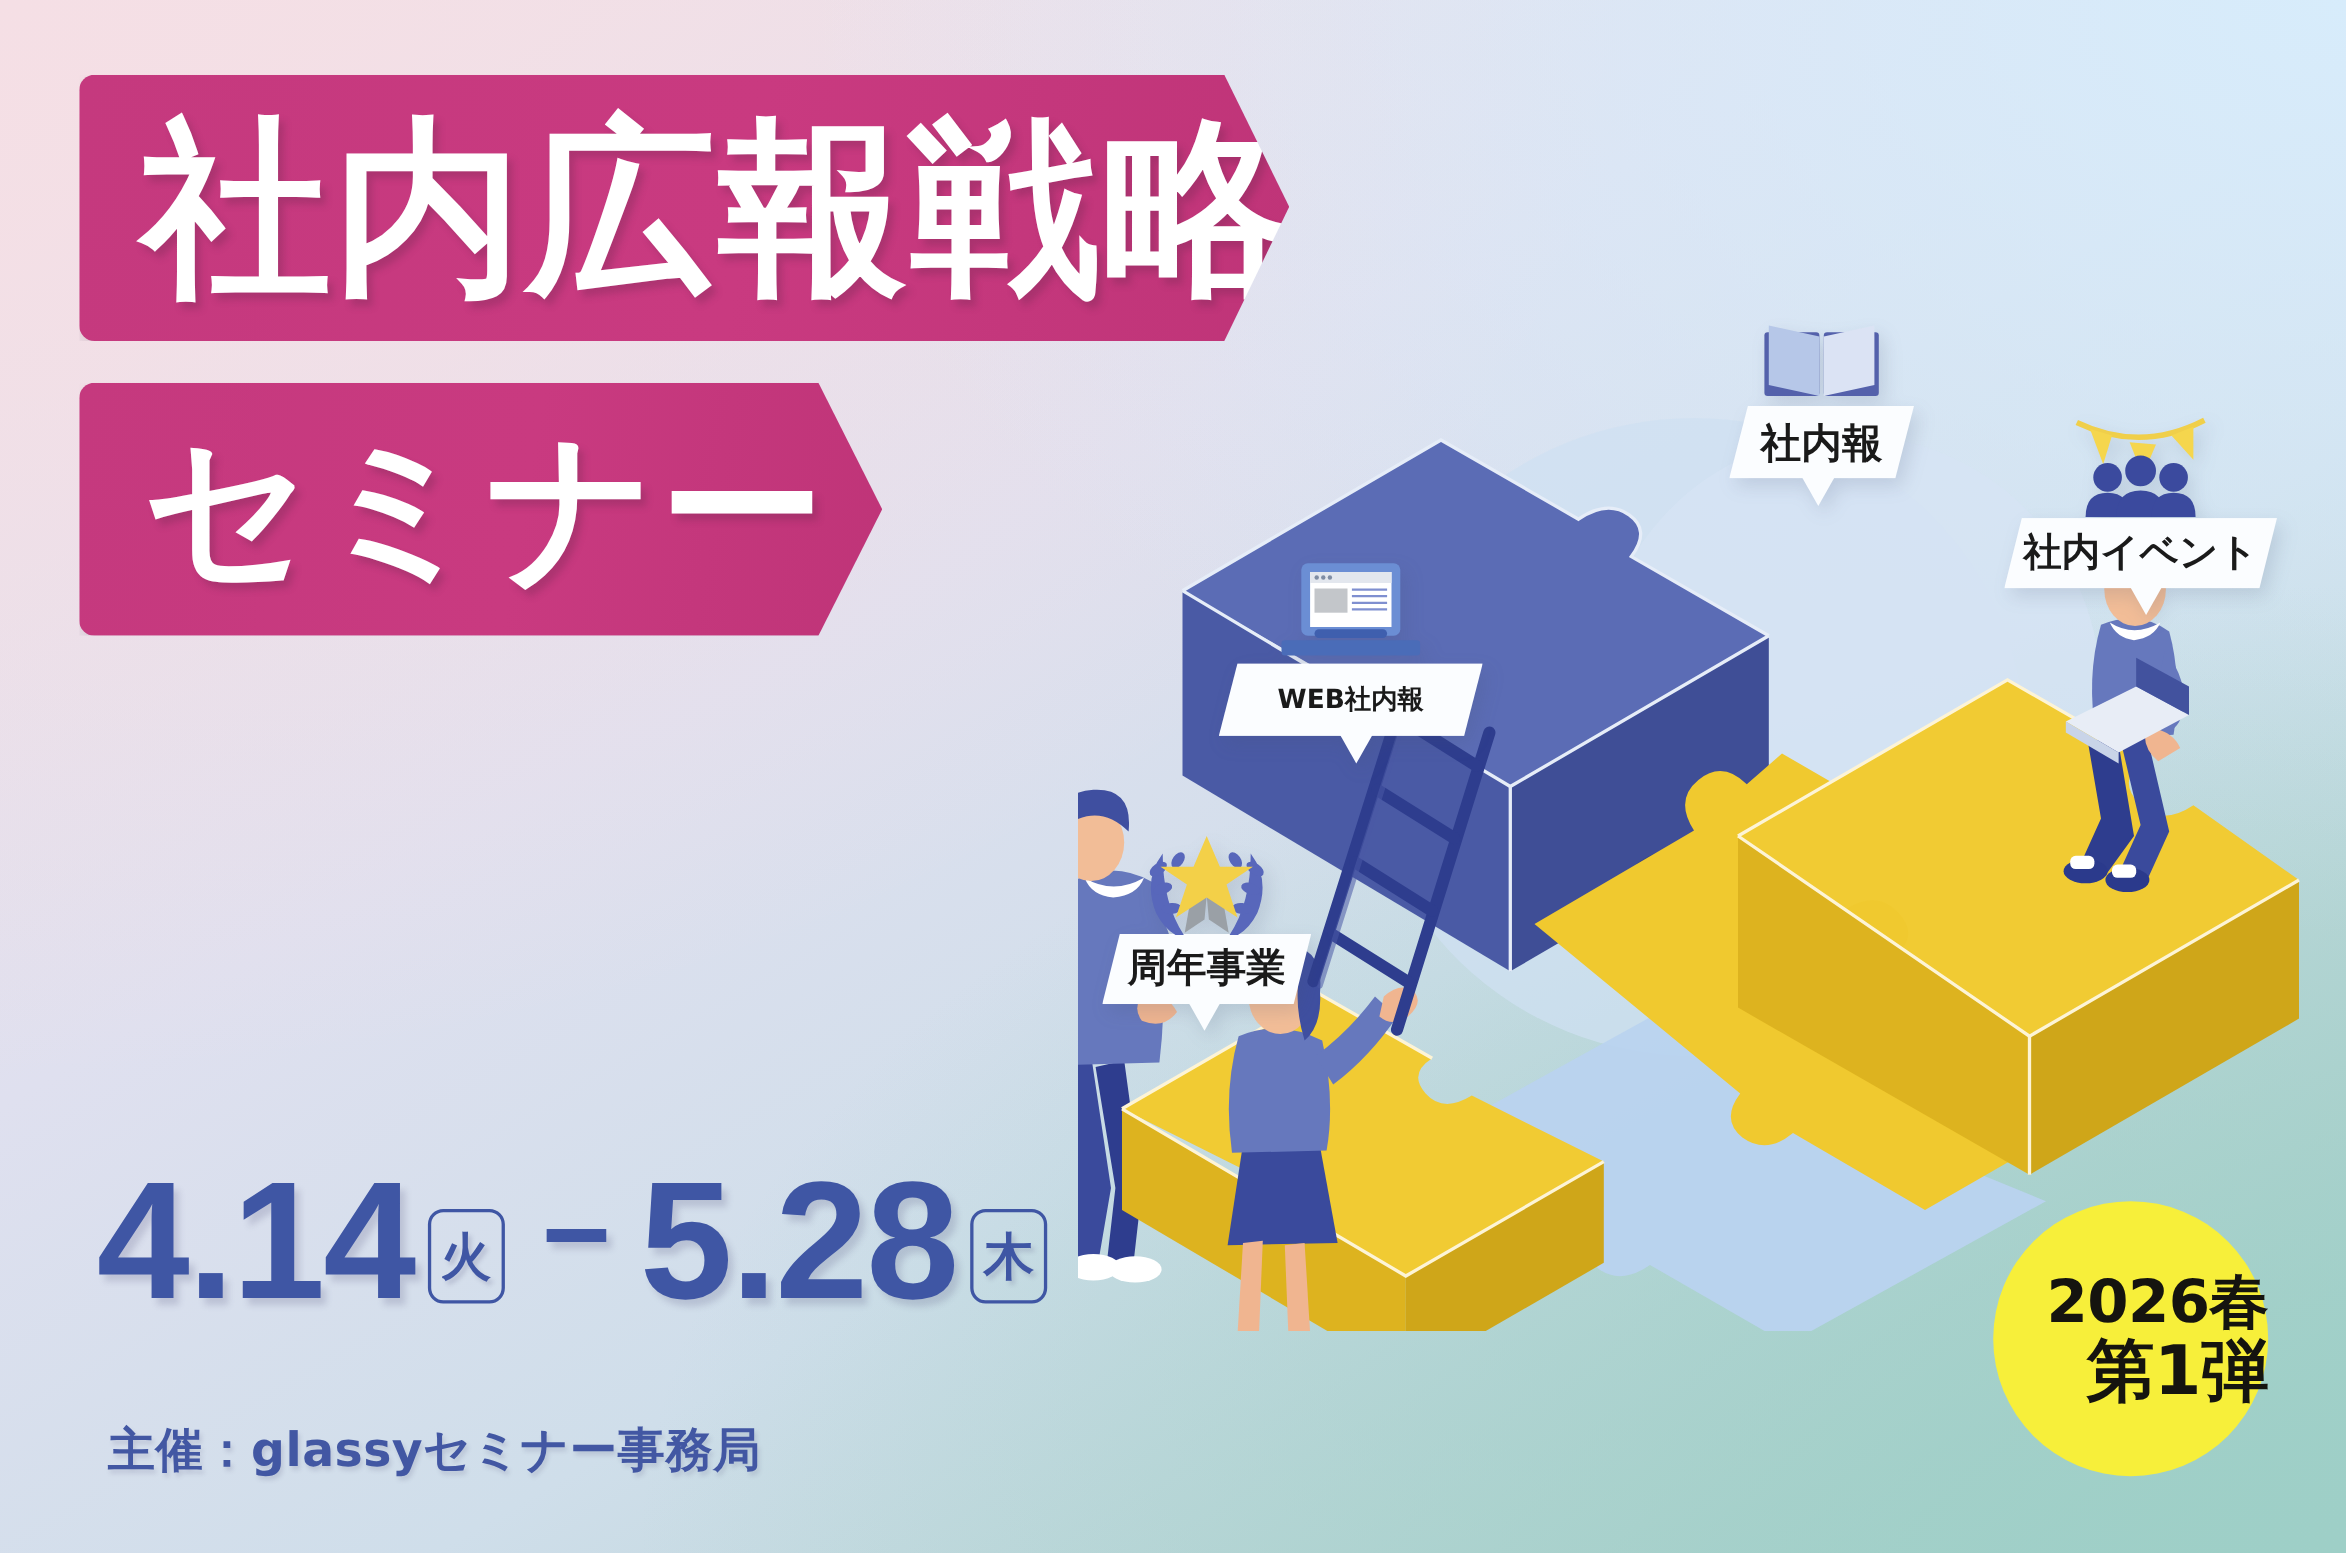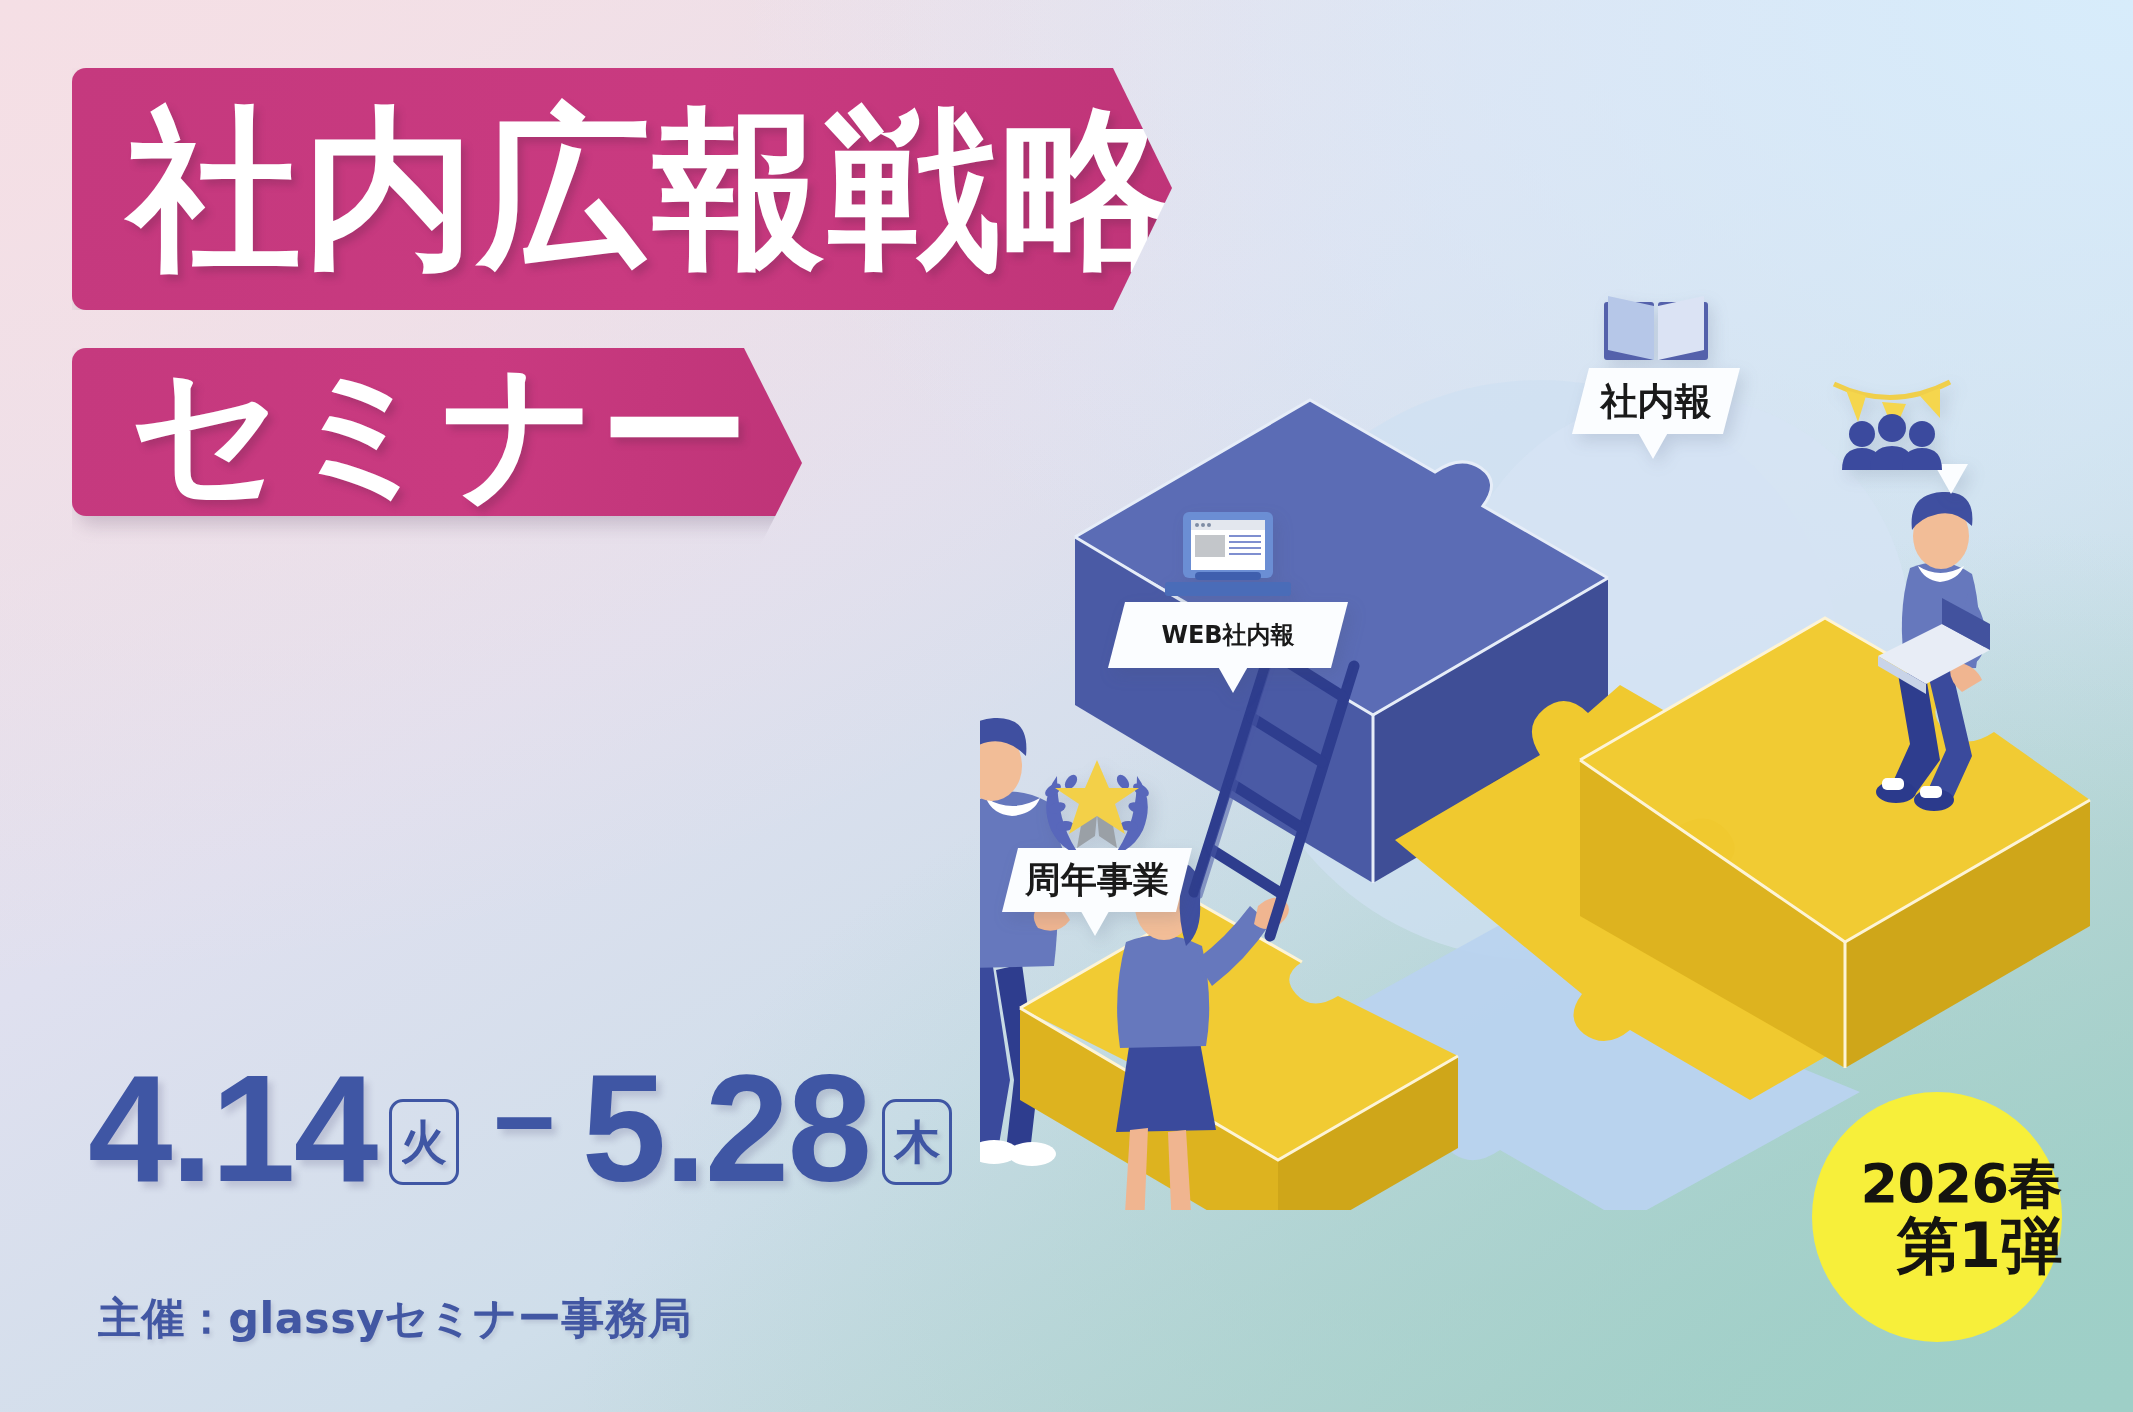--- a/index.html
+++ b/index.html
@@ -27,21 +27,21 @@
     border-radius:14px;
     filter:drop-shadow(6px 9px 9px rgba(80,60,90,.22));
     display:flex;align-items:center;
   }
   #ribbon-1{
     left:72px;top:68px;width:1100px;height:242px;
     clip-path:polygon(0 0, 1041px 0, 1100px 120px, 1041px 242px, 0 242px);
     border-radius:14px 0 0 14px;
   }
   #ribbon-2{
-    left:72px;top:348px;width:730px;height:168px;
+    left:72px;top:348px;width:730px;height:230px;
     clip-path:polygon(0 0, 672px 0, 730px 115px, 672px 230px, 0 230px);
     border-radius:14px 0 0 14px;
   }
   .ribbon-text{
     color:#ffffff;
     font-weight:700;
     letter-spacing:.01em;
     white-space:nowrap;
     text-shadow:5px 6px 7px rgba(110,40,80,.30);
     font-family:"DejaVu Sans","Liberation Sans",sans-serif;
@@ -319,20 +319,21 @@
         <path d="M60 30 L84 32 L72 60 Z" fill="#f5d64d"></path>
         <path d="M98 24 L118 16 L118 46 Z" fill="#f5d64d"></path>
         <circle cx="40" cy="62" r="13" fill="#3b4a9e"></circle>
         <circle cx="70" cy="56" r="14" fill="#3b4a9e"></circle>
         <circle cx="100" cy="62" r="13" fill="#3b4a9e"></circle>
         <path d="M20 98 q0 -22 20 -22 q20 0 20 22 Z" fill="#3b4a9e"></path>
         <path d="M48 98 q0 -24 22 -24 q22 0 22 24 Z" fill="#3b4a9e"></path>
         <path d="M80 98 q0 -22 20 -22 q20 0 20 22 Z" fill="#3b4a9e"></path>
       </svg>
     </div>
+    <div class="bubble-plate">社内イベント</div>
     <div class="bubble-tail"></div>
   </div>
 
   <div class="bubble" id="bubble-web">
     <div class="bubble-icon">
       <svg width="146" height="96" viewBox="0 0 146 96">
         <rect x="28" y="4" width="90" height="66" rx="6" fill="#6b8ed4"></rect>
         <rect x="36" y="12" width="74" height="50" fill="#ffffff"></rect>
         <rect x="36" y="12" width="74" height="10" fill="#e3e7ee"></rect>
         <circle cx="42" cy="17" r="2" fill="#7f8da4"></circle>

